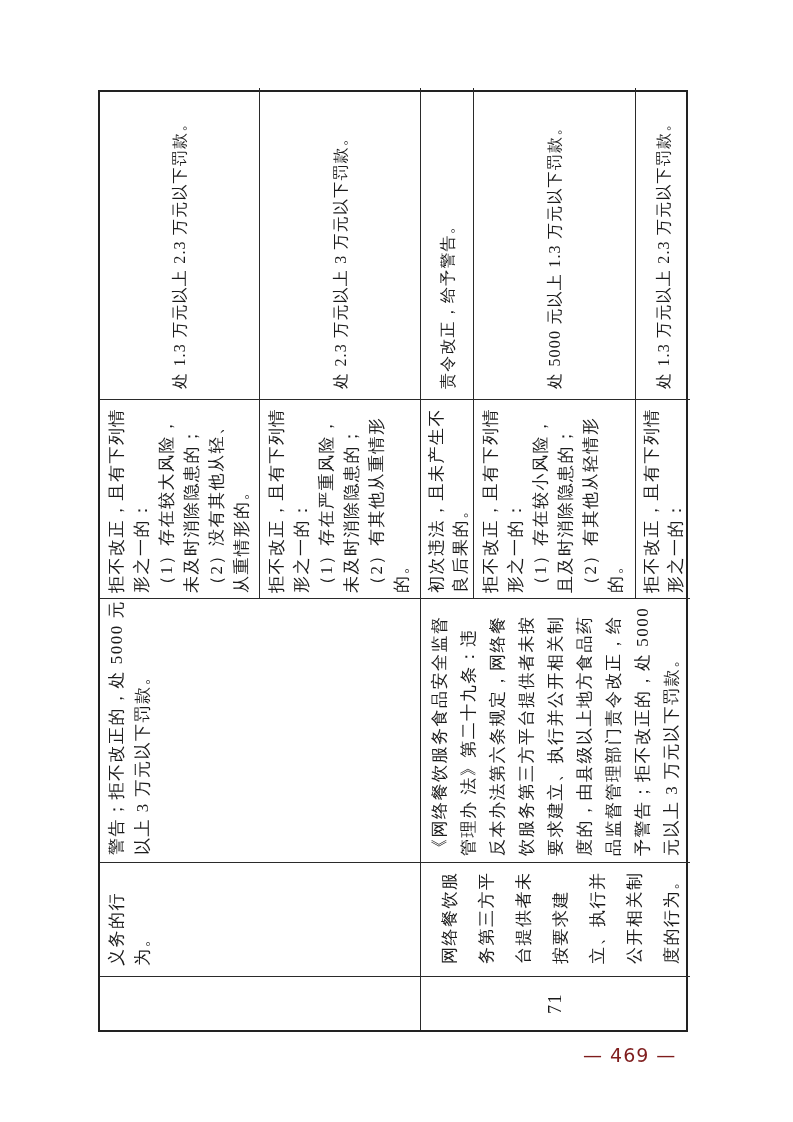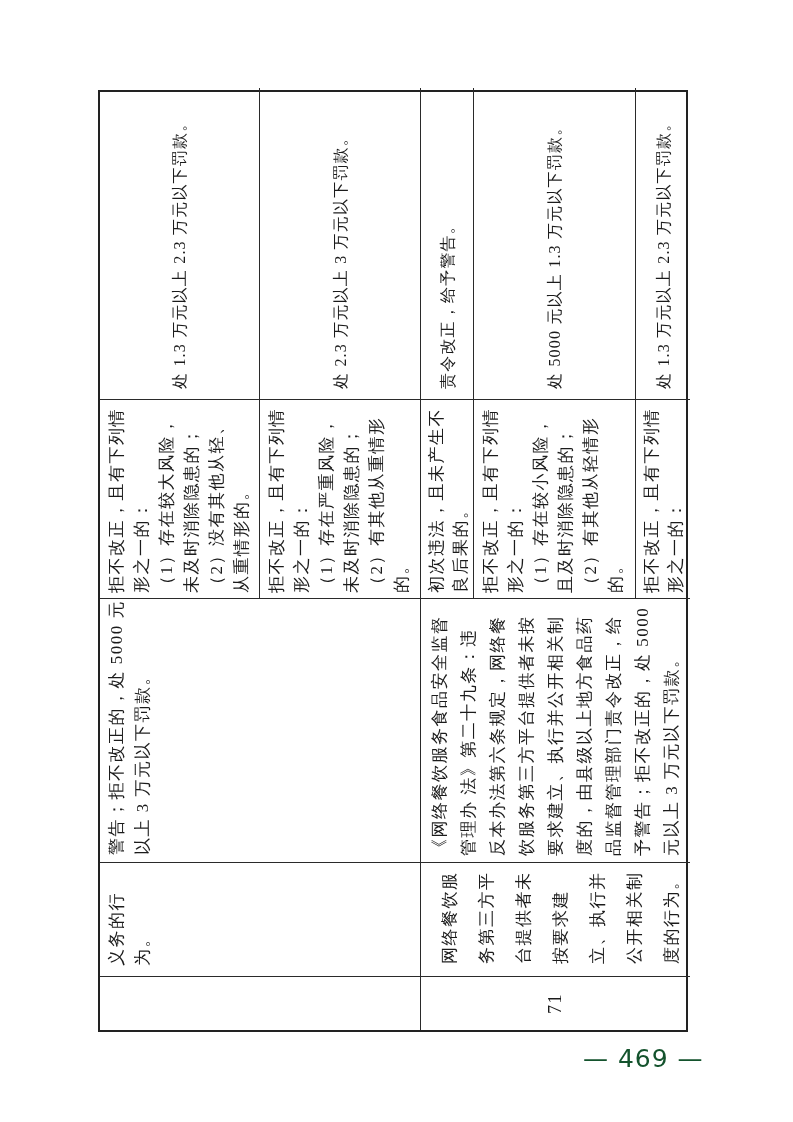--- a/index.html
+++ b/index.html
@@ -68,23 +68,23 @@
     padding-left: 10px;
     font-size: 16px;
     letter-spacing: 1.2px;
     white-space: nowrap;
   }
   .pageno {
     position: absolute;
     left: 583px;
     top: 1044px;
     font-family: "DejaVu Sans", "Liberation Sans", sans-serif;
-    font-size: 25px;
+    font-size: 19px;
     letter-spacing: 1px;
-    color: #14532d;
+    color: #7f1d1d;
   }
 </style>
 </head>
 <body>
 
 <div class="page">
 
   <div class="rot-table">
 
     <div class="cell c-num-blank"></div>

